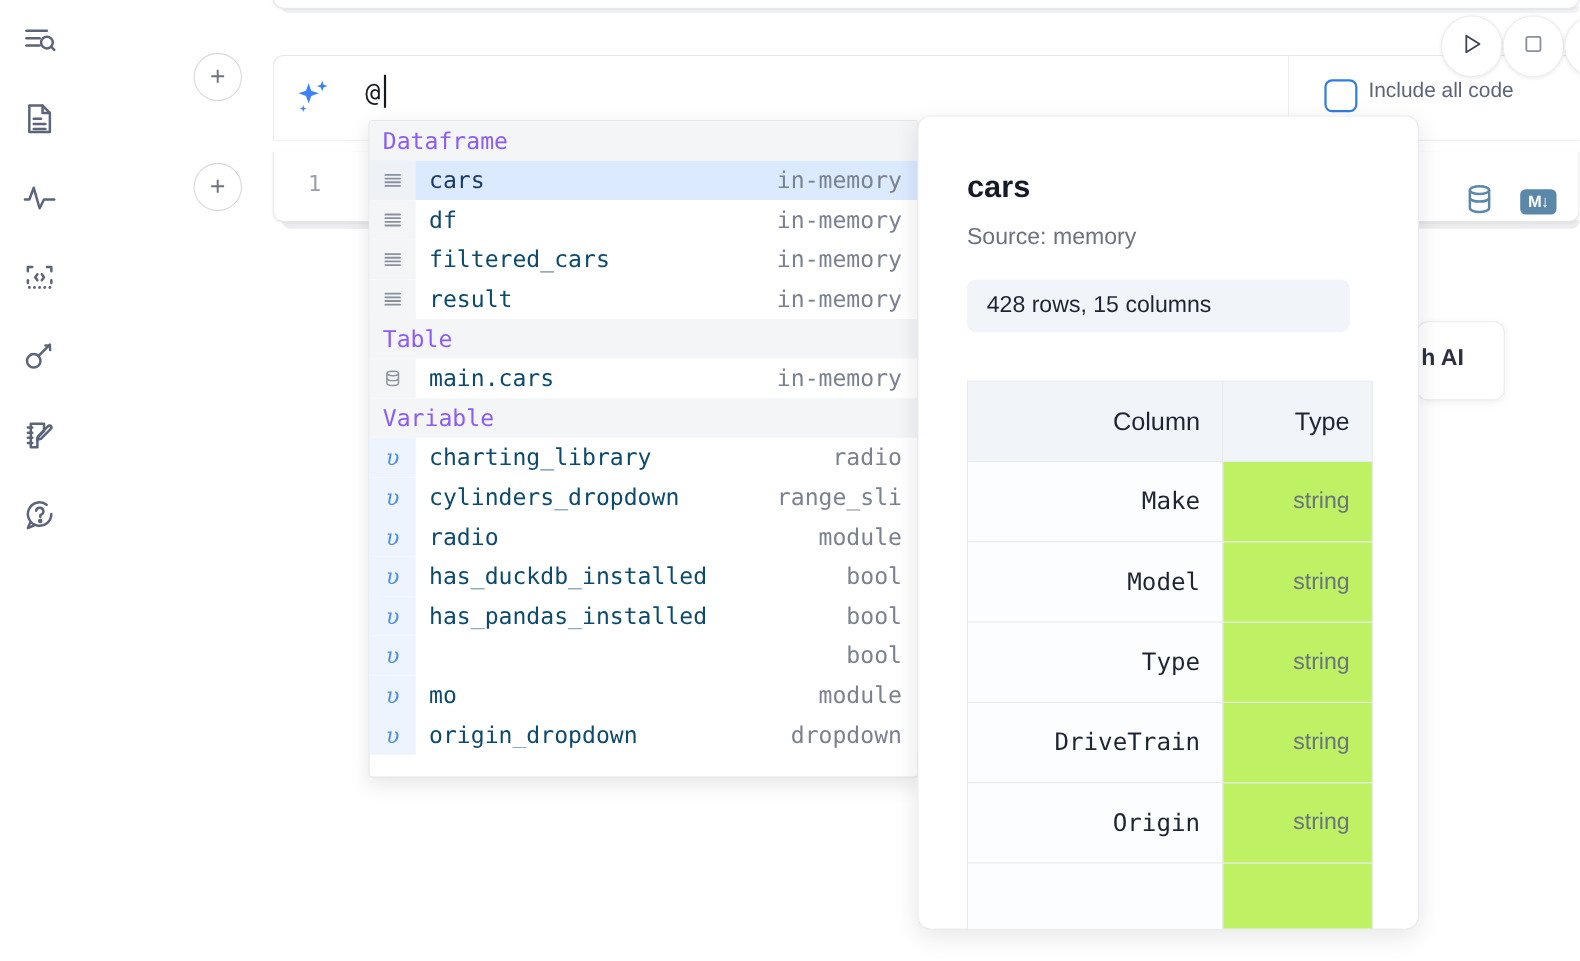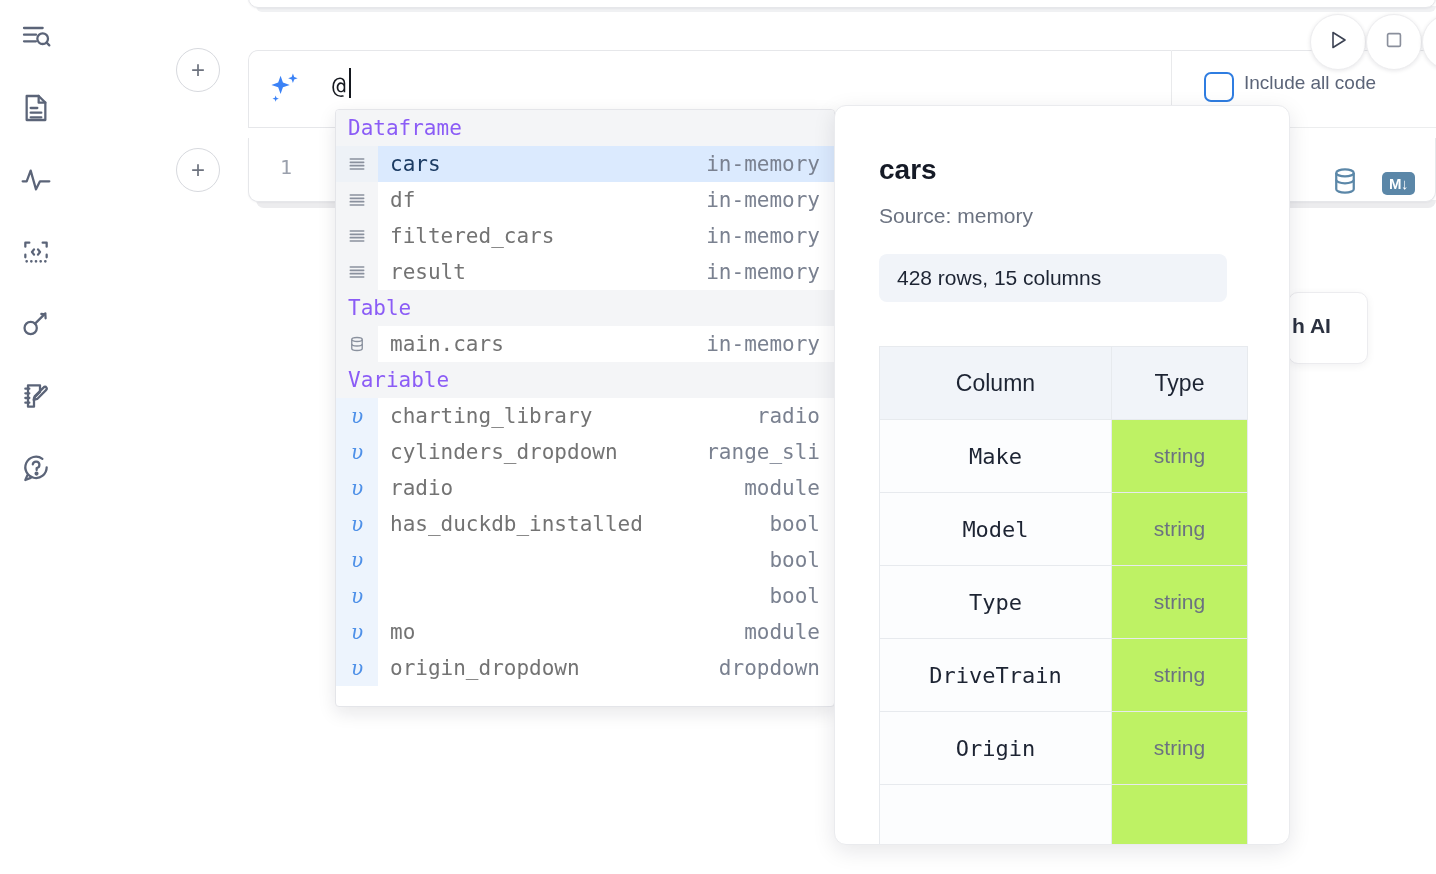--- a/index.html
+++ b/index.html
@@ -126,21 +126,21 @@
     background:#fff; position:relative;
   }
   .ac-item.selected { background:#dbeafe; }
   .ac-gutter {
     width:42px; height:36px; flex:0 0 42px; background:#f4f5f7;
     display:flex; align-items:center; justify-content:center; color:#8a919e;
   }
   .ac-item.selected .ac-gutter { background:#eef2f7; }
   .ac-gutter.var { background:#edf4fd; color:#4e90e8; font-style:italic;
     font-size:20px; font-family:"DejaVu Serif",serif; }
-  .ac-name { padding-left:12px; color:#737373; white-space:nowrap; overflow:hidden; }
+  .ac-name { padding-left:12px; color:#0c4a6e; white-space:nowrap; overflow:hidden; }
   .ac-item.selected .ac-name { color:#1b3b63; }
   .ac-kind {
     margin-left:auto; padding-right:14px; color:#7a8190; white-space:nowrap;
   }
 
   
   .info {
     position:absolute; left:834px; top:105px; width:456px; height:740px;
     background:#fff; border:1px solid #eaebee; border-radius:12px;
     box-shadow:0 6px 22px rgba(20,24,40,.10);
@@ -155,21 +155,21 @@
   .info-chip {
     position:absolute; left:44px; top:148px; width:348px; height:48px;
     background:#f1f4f9; border-radius:8px; display:flex; align-items:center;
     padding-left:18px; font-size:21px; color:#1d2433;
   }
   .info-table {
     position:absolute; left:44px; top:240px; width:368px;
     border:1px solid #e7eaee; border-collapse:collapse; table-layout:fixed;
   }
   .info-table th, .info-table td {
-    border:1px solid #e7eaee; height:73px; padding:0 20px; text-align:center;
+    border:1px solid #e7eaee; height:73px; padding:0 20px; text-align:right;
     vertical-align:middle;
   }
   .info-table th {
     background:#f1f4f9; font-weight:normal; font-size:23px; color:#1d2433;
   }
   .info-table td.col {
     font-family:"DejaVu Sans Mono","Liberation Mono",monospace;
     font-size:22px; color:#1d2433; background:#fcfdfe;
   }
   .info-table td.typ { font-size:21px; color:#6b7280; background:#bef264; }
@@ -390,20 +390,21 @@
         <span class="ac-name">radio</span>
         <span class="ac-kind">module</span>
       </div>
       <div class="ac-item">
         <span class="ac-gutter var">υ</span>
         <span class="ac-name">has_duckdb_installed</span>
         <span class="ac-kind">bool</span>
       </div>
       <div class="ac-item">
         <span class="ac-gutter var">υ</span>
+        <span class="ac-name">has_pandas_installed</span>
         <span class="ac-kind">bool</span>
       </div>
       <div class="ac-item">
         <span class="ac-gutter var">υ</span>
         <span class="ac-kind">bool</span>
       </div>
       <div class="ac-item">
         <span class="ac-gutter var">υ</span>
         <span class="ac-name">mo</span>
         <span class="ac-kind">module</span>

